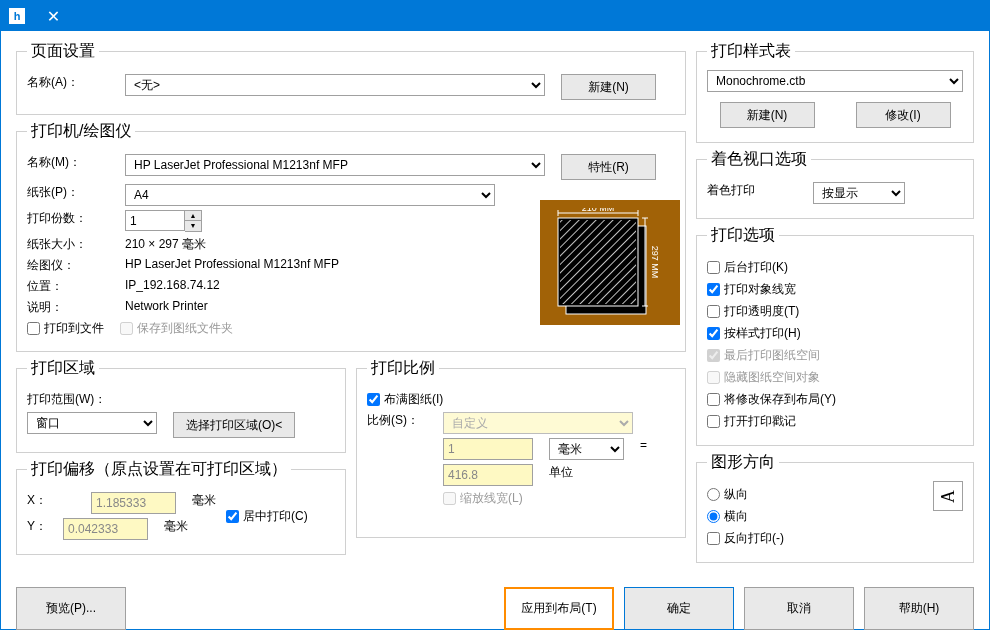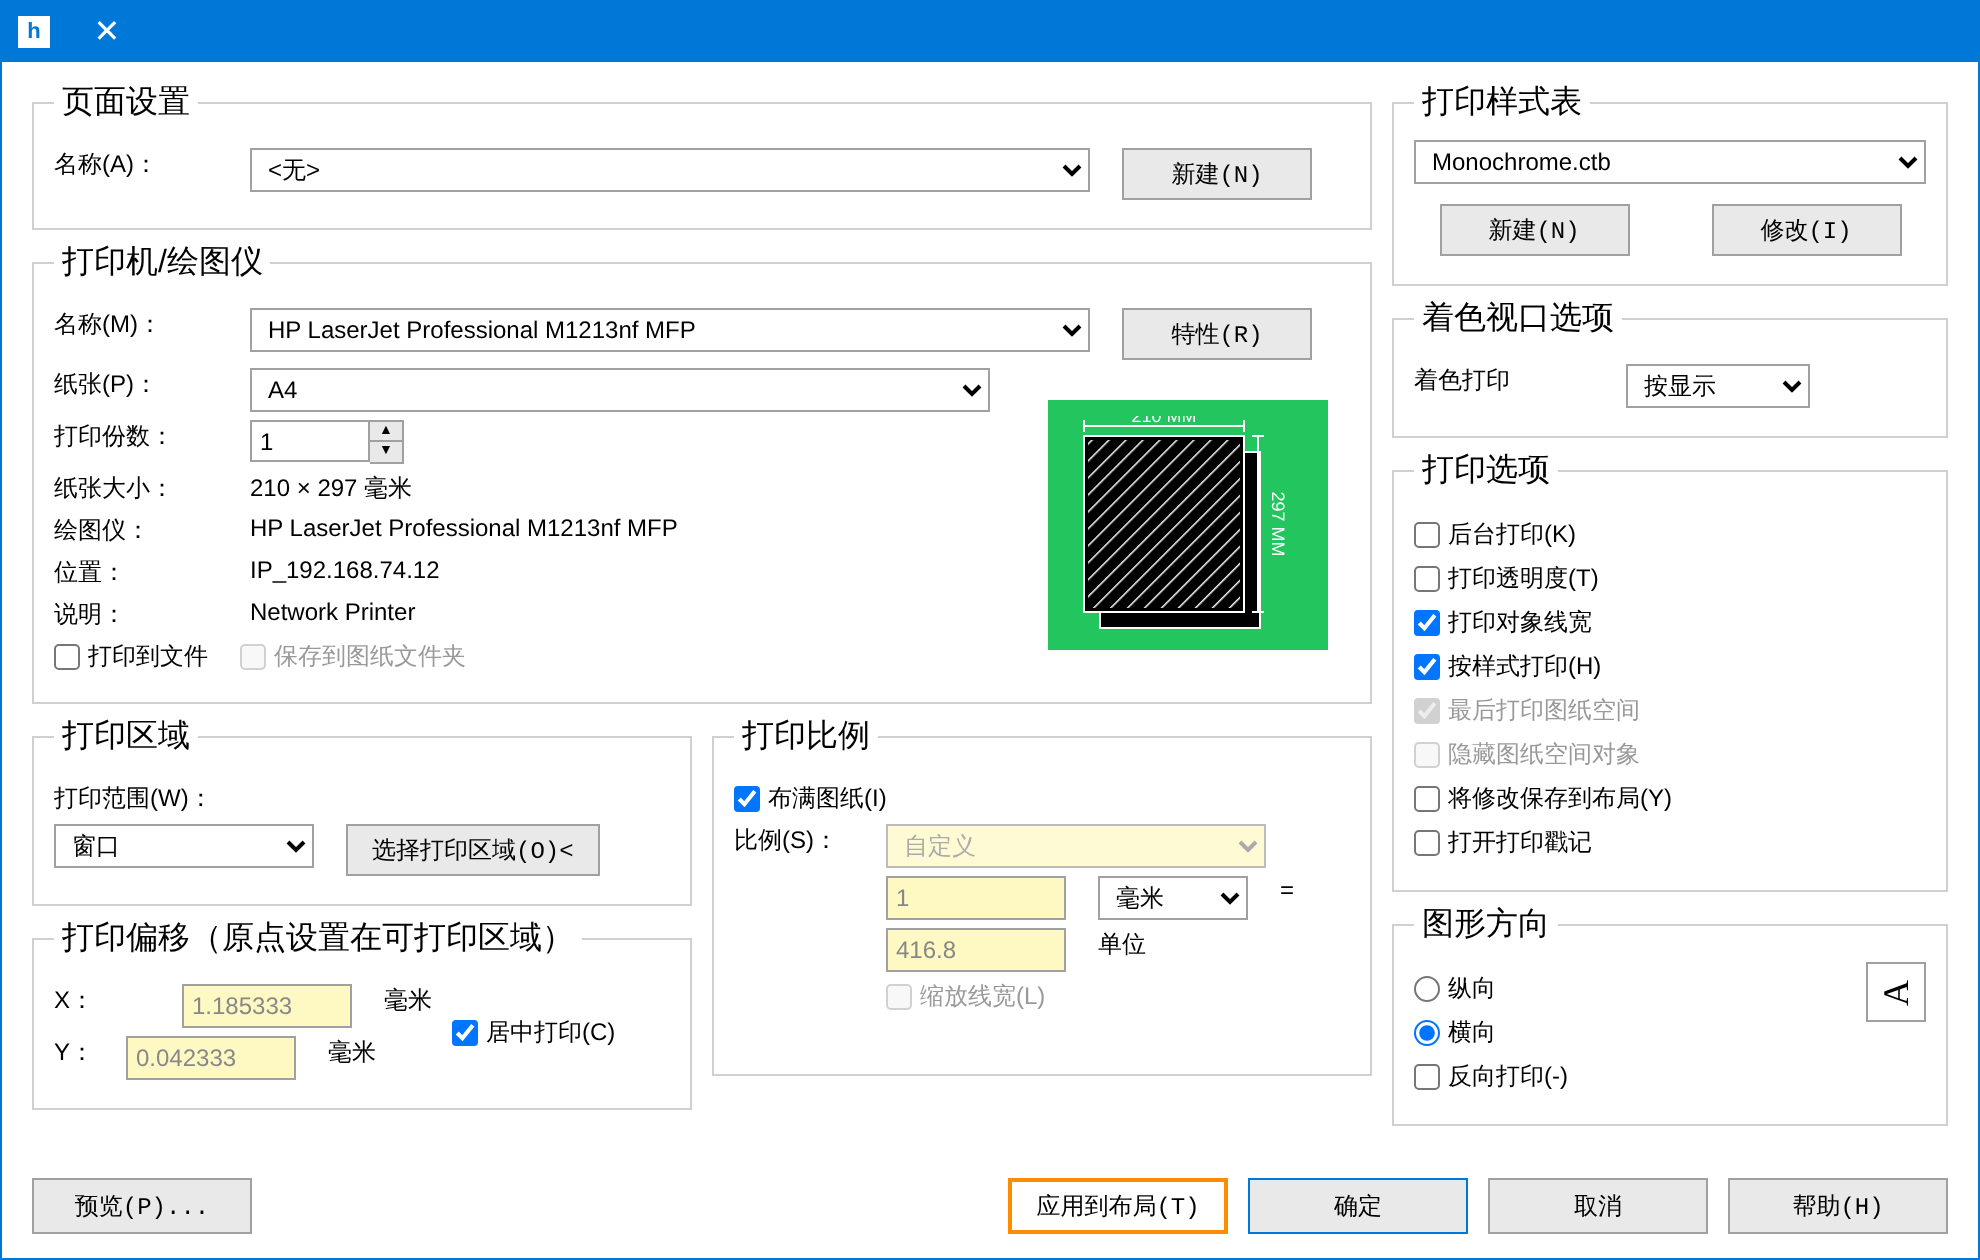--- a/index.html
+++ b/index.html
@@ -11,37 +11,37 @@
 .titlebar .close { width: 45px; height: 30px; display: flex; align-items: center; justify-content: center; font-size: 16px; cursor: pointer; }
 .content { flex: 1; padding: 10px 15px; display: flex; gap: 10px; position: relative; }
 .left-col { width: 670px; }
 .right-col { flex: 1; }
 fieldset { border: 1px solid #d0d0d0; padding: 8px 10px 10px 10px; margin-bottom: 6px; }
 legend { font-size: 16px; padding: 0 4px; }
 .row { display: flex; margin: 4px 0; gap: 16px; }
 .lbl { width: 82px; font-size: 12px; }
 .lbl2 { width: 95px; font-size: 12px; }
 select { font-size: 12px; height: 22px; border: 1px solid #a0a0a0; background: #fff; padding: 0 4px; }
-button { font-size: 12px; height: 26px; border: 1px solid #a0a0a0; background: #e9e9e9; padding: 0 12px; cursor: pointer; font-family: Liberation Mono, monospace; }
+button { font-size: 12px; height: 26px; border: 1px solid #a0a0a0; background: #e9e9e9; padding: 0 12px; cursor: pointer; }
 button.highlight { border: 2px solid #ff8c00; background: #fff; }
 input[type="text"] { font-size: 12px; height: 22px; border: 1px solid #a0a0a0; padding: 0 4px; }
 input[type="checkbox"], input[type="radio"] { margin-right: 4px; vertical-align: middle; }
 input[disabled], select[disabled] { background: #fef9c3; color: #888; }
 label { font-size: 12px; display: inline-flex; align-items: center; }
 label.disabled { color: #999; }
 .spinner-wrap { display: flex; }
 .spinner-btns { display: flex; flex-direction: column; border: 1px solid #a0a0a0; border-left: none; }
 .spinner-btns span { width: 16px; height: 10px; font-size: 7px; line-height: 10px; text-align: center; background: #e9e9e9; cursor: pointer; border-bottom: 1px solid #a0a0a0; }
 .spinner-btns span:last-child { border-bottom: none; }
-.preview-box { width: 140px; height: 125px; background: #22c55e; position: absolute; right: 21px; top: 58px; padding: 8px; }
+.preview-box { width: 140px; height: 125px; background: #a16207; position: absolute; right: 5px; top: 58px; padding: 8px; }
 .two-col { display: flex; gap: 10px; }
 .two-col > div { flex: 1; }
 .bottom-bar { display: flex; padding: 8px 15px 12px 15px; gap: 10px; align-items: center; }
 .bottom-bar .spacer { flex: 1; }
-.bottom-bar button { width: 110px; height: 28px; }
+.bottom-bar button { width: 110px; height: 43px; }
 .check-list label { display: block; margin: 5px 0; }
 .orient-icon { width: 30px; height: 30px; border: 1px solid #a0a0a0; display: flex; align-items: center; justify-content: center; font-family: "Times New Roman", serif; font-size: 18px; }
 </style>
 </head>
 <body>
 
 <div class="window">
   <div class="titlebar">
     <div class="icon">h</div>
     <div class="close">✕</div>
@@ -209,22 +209,22 @@
       <fieldset>
         <legend>着色视口选项</legend>
         <div class="row">
           <span style="width:90px">着色打印</span>
           <select style="width:92px"><option>按显示</option></select>
         </div>
       </fieldset>
       <fieldset class="check-list">
         <legend>打印选项</legend>
         <label><input type="checkbox" style=""><span>后台打印(K)</span></label>
+        <label><input type="checkbox" checked="" style=""><span>打印对象线宽</span></label>
         <label><input type="checkbox" style=""><span>打印透明度(T)</span></label>
-        <label><input type="checkbox" checked="" style=""><span>打印对象线宽</span></label>
         <label><input type="checkbox" checked="" style=""><span>按样式打印(H)</span></label>
         <label class="disabled"><input type="checkbox" checked="" disabled="" style=""><span>最后打印图纸空间</span></label>
         <label class="disabled"><input type="checkbox" disabled="" style=""><span>隐藏图纸空间对象</span></label>
         <label><input type="checkbox" style=""><span>将修改保存到布局(Y)</span></label>
         <label><input type="checkbox" style=""><span>打开打印戳记</span></label>
       </fieldset>
       <fieldset>
         <legend>图形方向</legend>
         <div style="display:flex;gap:4px;align-items:flex-start">
           <div class="check-list" style="flex:1">

